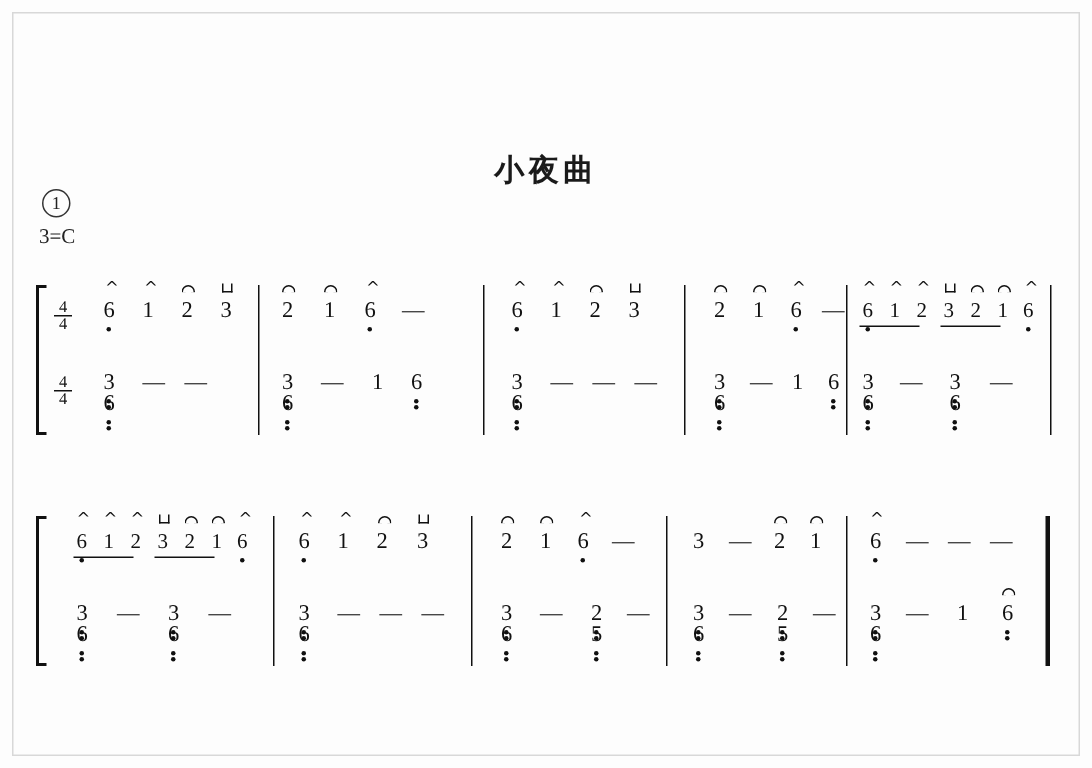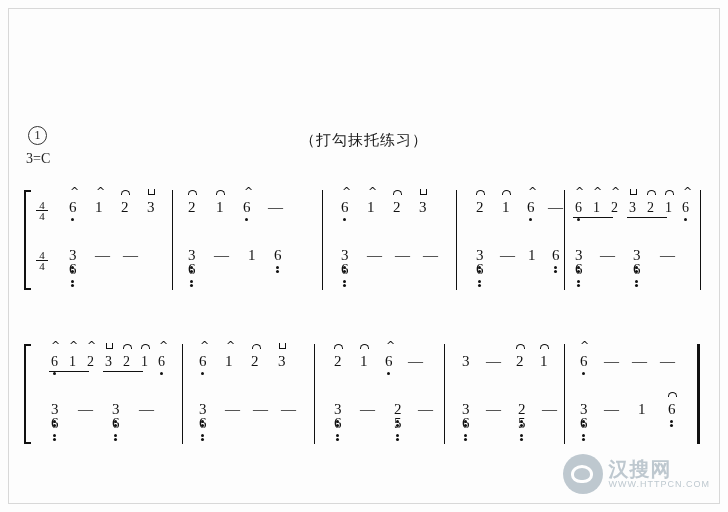--- a/index.html
+++ b/index.html
@@ -240,21 +240,21 @@
 </style>
 </head>
 <body>
 
 <div id="sheet">
   <div class="page-frame"></div>
 
   <div class="ex-number">1</div>
   <div class="key-sig">3=C</div>
 
-  <div class="subtitle">（打勾抹托练习）</div>
+  <div class="title">小夜曲</div>
 
   <div class="system" id="system1">
     <div class="brace"></div>
 
     <div class="barline" style="left:148px;"></div>
     <div class="barline" style="left:298px;"></div>
     <div class="barline" style="left:432px;"></div>
     <div class="barline" style="left:540px;"></div>
     <div class="barline" style="left:676px;"></div>
 
@@ -423,20 +423,13 @@
     <div class="dash" style="left:608px; top:14px;">—</div>
     <div class="dash" style="left:636px; top:14px;">—</div>
     <div class="note dot-under2" style="left:556px; top:62px;">3</div>
     <div class="note dot-under2" style="left:556px; top:76px;">6</div>
     <div class="dash" style="left:580px; top:62px;">—</div>
     <div class="note" style="left:614px; top:62px;">1</div>
     <div class="mark-arc" style="left:644px; top:52px;"></div>
     <div class="note dot-under2" style="left:644px; top:62px;">6</div>
   </div>
 
-  <div class="watermark">
-    <div class="wm-logo"></div>
-    <div class="wm-text">
-      <span class="wm-name">汉搜网</span>
-      <span class="wm-url">WWW.HTTPCN.COM</span>
-    </div>
-  </div>
 </div>
 
 </body></html>

